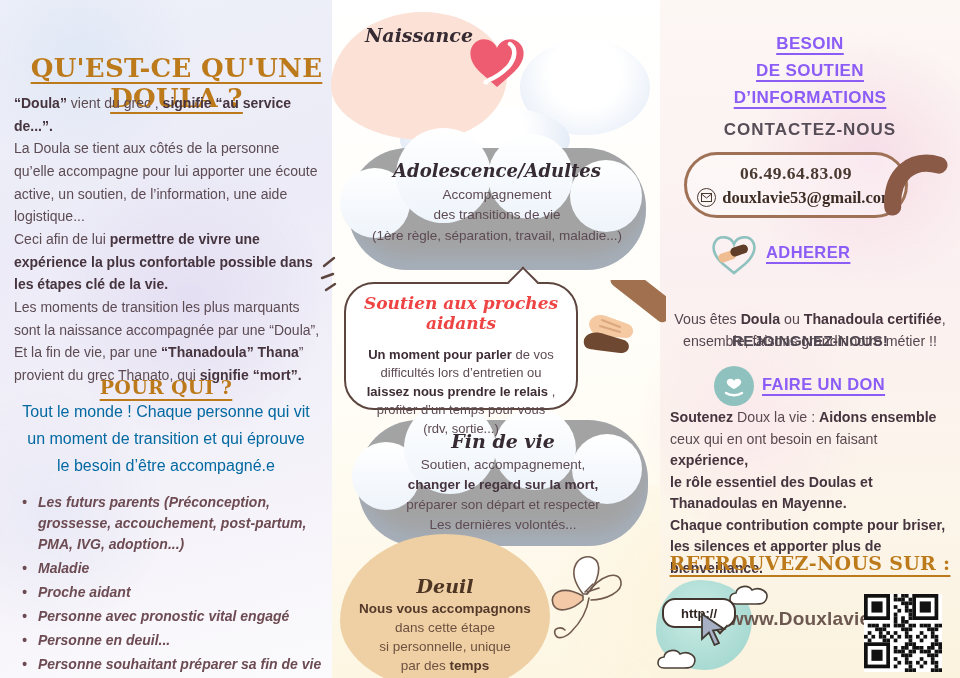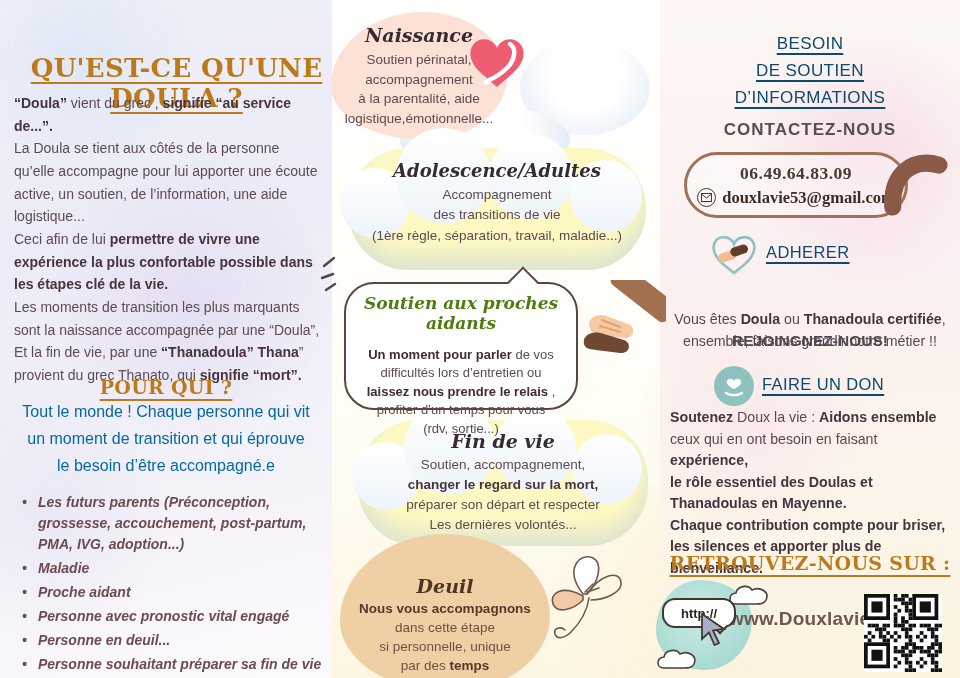--- a/index.html
+++ b/index.html
@@ -18,21 +18,21 @@
   .bg-mid{left:332px;top:0;width:328px;height:678px;background:linear-gradient(180deg,#ffffff 0%,#fffdf6 60%,#fdf6e3 100%);}
   .bg-mid-glow{left:500px;top:480px;width:460px;height:220px;background:radial-gradient(circle,#fdf2d8 0%,rgba(253,242,216,0) 70%);}
   .bg-right{left:660px;top:0;width:300px;height:678px;
     background:linear-gradient(180deg,#fdf7f4 0%,#fbf0f1 40%,#fcf5ea 75%,#fbf3de 100%);}
   .bg-right-b1{left:740px;top:30px;width:260px;height:260px;background:radial-gradient(circle,#f6dde7 0%,rgba(246,221,231,0) 68%);}
   .bg-right-b2{left:640px;top:300px;width:220px;height:240px;background:radial-gradient(circle,#fae9ec 0%,rgba(250,233,236,0) 70%);}
 
   
   .gold-serif{font-family:"DejaVu Serif",serif;font-weight:bold;color:#bd7a1b;
     text-decoration:underline;text-decoration-thickness:2px;text-underline-offset:5px;letter-spacing:.3px;}
-  .gold-sans{font-weight:normal;color:#0c4a6e;text-decoration:underline;text-decoration-thickness:2px;text-underline-offset:4px;}
+  .gold-sans{font-weight:bold;color:#8b5cf6;text-decoration:underline;text-decoration-thickness:2px;text-underline-offset:4px;}
   .rich{white-space:pre-line;}
   .rich b{color:#46343e;}
   .serif-title{font-family:"DejaVu Serif",serif;font-weight:bold;font-style:italic;color:#362b32;}
 
   
   .l-title{left:0;top:36px;width:332px;text-align:center;font-size:26px;padding-left:21px;}
   .l-intro{left:14px;top:92px;width:306px;font-size:14px;line-height:1.62;color:#5c4b53;}
   .l-pourqui{left:0;top:360px;width:332px;text-align:center;font-size:19px;}
   .l-pq-text{left:22px;top:398px;width:288px;text-align:center;font-size:16px;line-height:1.7;color:#0369a1;}
   .l-bullets{left:16px;top:492px;width:308px;margin:0;padding:0;list-style:none;
@@ -40,34 +40,34 @@
   .l-bullets li{position:relative;padding-left:22px;margin-bottom:3px;}
   .l-bullets li::before{content:"•";position:absolute;left:6px;top:0;}
 
   
   .bubble-naissance{left:331px;top:12px;width:176px;height:128px;background:#fbe1d6;
     border-radius:52% 48% 46% 54% / 58% 50% 50% 42%;padding:12px 8px 0 8px;text-align:center;}
   .bubble-naissance .t{font-size:19px;}
   .bubble-naissance .b{margin-top:4px;font-size:13.5px;line-height:1.45;color:#5e4a50;}
 
   .deco-cloud{border-radius:50%;background:radial-gradient(circle at 50% 35%,#ffffff 40%,#edf2fa 75%,#dde7f4 100%);}
-  .cloud{background:#fef9c3;border-radius:60px;
+  .cloud{background:#a3a3a3;border-radius:60px;
     box-shadow:inset 0 -14px 20px rgba(168,194,226,.38), 0 0 0 0 transparent;}
   .cloud .puff{position:absolute;border-radius:50%;background:linear-gradient(#ffffff,#eef4fb);z-index:0;}
   .cloud .txt{position:relative;z-index:2;text-align:center;}
 
   .cloud-ado{left:348px;top:148px;width:298px;height:122px;padding-top:12px;}
   .cloud-ado .t{font-size:18px;}
   .cloud-ado .b{margin-top:4px;font-size:13.5px;line-height:1.5;color:#5d4a52;}
 
   .box-aidants{left:344px;top:282px;width:234px;height:128px;background:#ffffff;
     border:2.5px solid #5d453f;border-radius:30px;text-align:center;padding-top:9px;z-index:3;}
   .box-aidants .pointer{position:absolute;top:-13px;left:166px;width:22px;height:22px;background:#ffffff;
     border-left:2.5px solid #5d453f;border-top:2.5px solid #5d453f;transform:rotate(45deg);}
-  .box-aidants .t{font-size:17px;color:#4d7c0f;}
+  .box-aidants .t{font-size:17px;color:#ef4444;}
   .box-aidants .b{margin-top:13px;font-size:13px;line-height:1.42;color:#5d4a52;}
   .box-aidants .b b{color:#3f2d36;}
 
   .cloud-fin{left:358px;top:420px;width:290px;height:126px;padding-top:10px;}
   .cloud-fin .t{font-size:19px;}
   .cloud-fin .b{margin-top:3px;font-size:13.5px;line-height:1.48;color:#5d4a52;}
 
   .bubble-deuil{left:340px;top:534px;width:210px;height:158px;background:#eed0a4;
     border-radius:50% 50% 48% 52% / 55% 52% 48% 45%;text-align:center;padding-top:10px;}
   .bubble-deuil .t{font-size:19px;color:#4d3423;margin-top:31px;}
@@ -138,24 +138,20 @@
     <li>Les futurs parents (Préconception, grossesse, accouchement,  post-partum, PMA, IVG, adoption...)</li>
     <li>Maladie</li>
     <li>Proche aidant</li>
     <li>Personne avec pronostic vital engagé</li>
     <li>Personne en deuil...</li>
     <li>Personne souhaitant préparer sa fin de vie</li>
   </ul>
 
   <div class="abs bubble-naissance">
     <div class="serif-title t">Naissance</div>
-    <div class="rich b">Soutien périnatal,
-accompagnement
-à la parentalité, aide
-logistique,émotionnelle...</div>
   </div>
 
   <svg class="abs" style="left:466px;top:34px;" width="62" height="62" viewBox="0 0 62 62">
     <path d="M31 14 C27 4 13 2 7 11 C1 20 6 31 15 39 L31 53 L47 39 C56 31 61 20 55 11 C49 2 35 4 31 14 Z" fill="#ed5c70"></path>
     <path d="M44 10 C50 14 50 24 42 33 C36 39 28 44 23 46" fill="none" stroke="#ffffff" stroke-width="4.5" stroke-linecap="round"></path>
     <circle cx="20" cy="48" r="2.6" fill="#ffffff"></circle>
   </svg>
 
   <div class="abs cloud cloud-ado">
     <div class="puff" style="left:-8px;top:20px;width:70px;height:70px;"></div>

